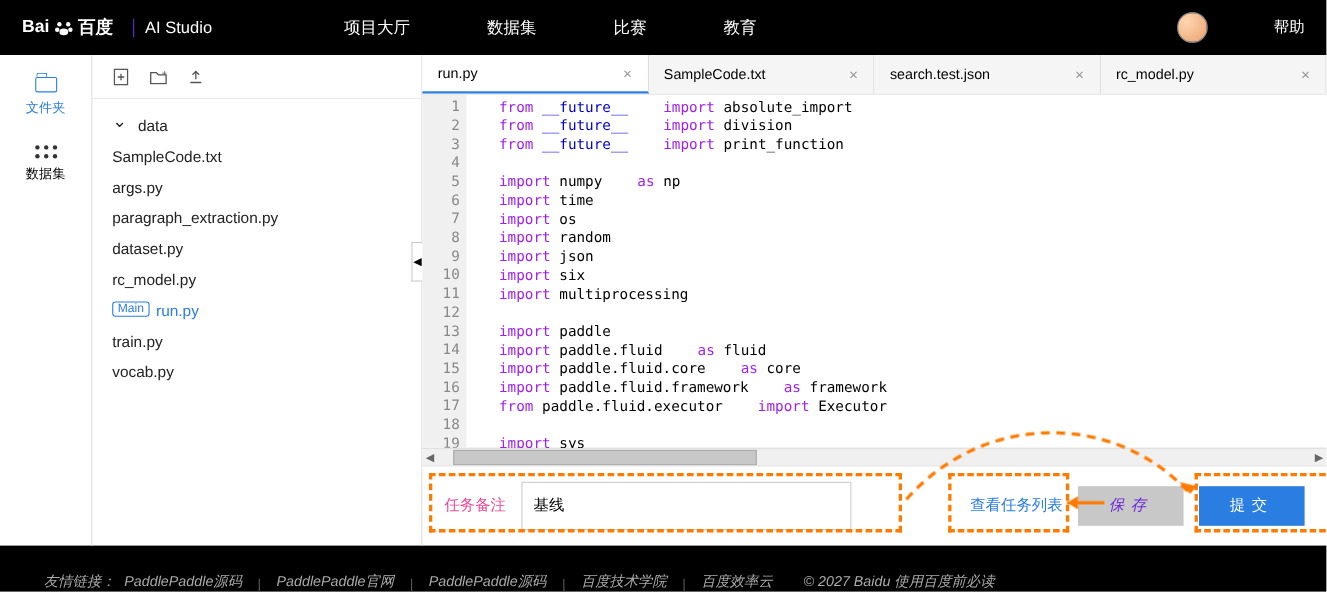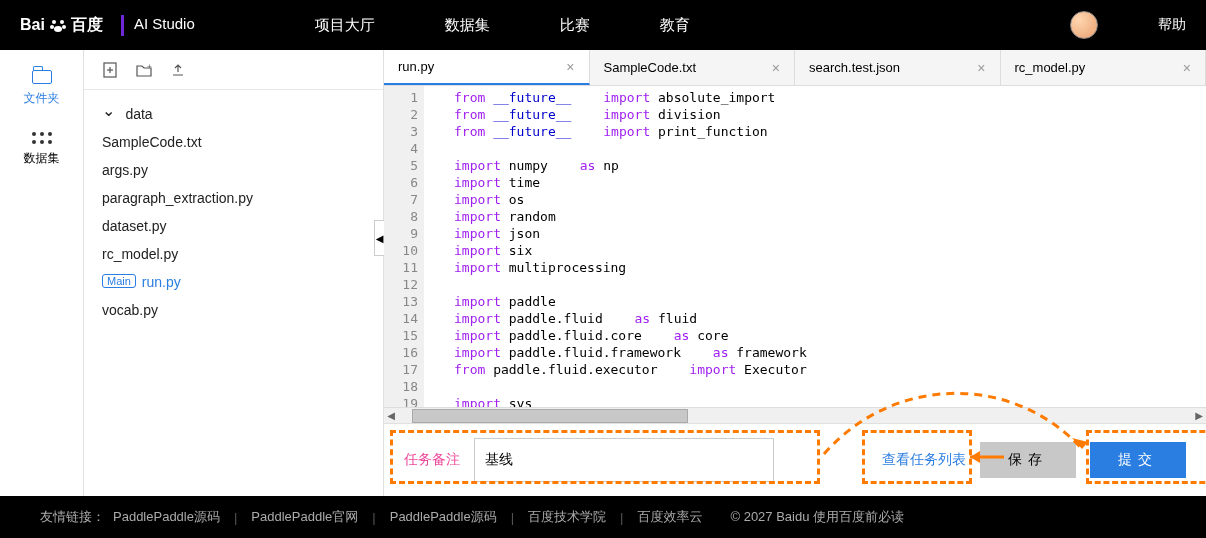--- a/index.html
+++ b/index.html
@@ -1,20 +1,20 @@
 <!DOCTYPE html>
 <html><head>
 <meta charset="utf-8">
 <style>
 * { margin:0; padding:0; box-sizing:border-box; }
 body { font-family: "Microsoft YaHei", "PingFang SC", Arial, sans-serif; background:#fff; width:1206px; }
 .header { background:#000; color:#fff; height:50px; display:flex; align-items:center; padding:0 20px; }
-.logo { display:flex; gap:10px; }
+.logo { display:flex; align-items:center; gap:10px; }
 .baidu-logo { font-size:16px; font-weight:bold; display:flex; align-items:center; gap:4px; }
-.ai-studio { font-size:15px; color:#fff; border-left:3px solid #6d28d9; padding-left:10px; margin-left:8px; }
+.ai-studio { font-size:15px; color:#fff; border-left:1px solid #6d28d9; padding-left:10px; margin-left:8px; }
 .nav { display:flex; gap:70px; margin-left:120px; }
 .nav-item { font-size:15px; cursor:pointer; }
 .header-right { margin-left:auto; display:flex; align-items:center; gap:60px; }
 .avatar { width:28px; height:28px; border-radius:50%; background:radial-gradient(circle at 30% 30%, #ffd6b0, #e8a070); border:1px solid #888; }
 .help { font-size:14px; cursor:pointer; }
 
 .body { display:flex; height:446px; }
 .left-rail { width:84px; border-right:1px solid #e0e0e0; display:flex; flex-direction:column; align-items:center; padding-top:20px; gap:25px; }
 .rail-item { display:flex; flex-direction:column; align-items:center; gap:6px; font-size:12px; cursor:pointer; }
 .rail-item.active { color:#2a7de1; }
@@ -44,27 +44,27 @@
 .kw-blue { color:#0000cd; }
 .str { color:#008000; }
 .num { color:#008000; }
 .fold-handle { position:absolute; left:-10px; top:170px; width:10px; height:36px; background:#fff; border:1px solid #ccc; border-right:none; display:flex; align-items:center; justify-content:center; font-size:10px; cursor:pointer; }
 
 .bottom-bar { display:flex; align-items:center; padding:14px 20px; gap:14px; border-top:1px solid #e0e0e0; position:relative; }
 .task-label { font-size:14px; color:#ec4899; }
 .task-input { width:300px; height:44px; border:1px solid #ccc; padding:0 10px; font-size:14px; }
 .view-link { color:#2a7de1; font-size:14px; cursor:pointer; margin-left:auto; }
 .btn { height:36px; padding:0 28px; border:none; font-size:14px; cursor:pointer; letter-spacing:6px; }
-.btn-save { background:#c8c8c8; color:#000000; }
+.btn-save { background:#c8c8c8; color:#6d28d9;font-style:italic; }
 .btn-submit { background:#2a7de1; color:#fff; }
 
 .dashed-box { position:absolute; border:3px dashed #ff7b00; pointer-events:none; }
 .arrow-svg { position:absolute; pointer-events:none; }
 
-.footer { background:#000; color:#aaa; height:42px; display:flex; align-items:center; padding:0 40px; font-size:13px; gap:8px; }
+.footer { background:#000; color:#aaa; height:42px; display:flex; align-items:flex-end; padding:0 40px; font-size:13px; gap:8px;font-style:italic; }
 .footer a { color:#aaa; text-decoration:none; }
 .footer .sep { color:#555; margin:0 6px; }
 .footer .copy { margin-left:20px; }
 
 .hscroll { height:16px; background:#f0f0f0; border-top:1px solid #ddd; display:flex; align-items:center; }
 .hscroll .track { flex:1; height:14px; position:relative; margin:0 14px; }
 .hscroll .thumb { position:absolute; left:0; width:36%; height:14px; background:#c8c8c8; border:1px solid #aaa; }
 .hscroll .arr { width:14px; height:14px; font-size:10px; color:#666; display:flex; align-items:center; justify-content:center; cursor:pointer; }
 </style>
 </head>
@@ -143,20 +143,21 @@
         </div>
       <div class="tree-item">SampleCode.txt</div>
       <div class="tree-item">args.py</div>
       <div class="tree-item">paragraph_extraction.py</div>
       <div class="tree-item">dataset.py</div>
       <div class="tree-item">rc_model.py</div>
       <div class="tree-item active">
         <span class="main-badge">Main</span>
         <span>run.py</span>
       </div>
+      <div class="tree-item">train.py</div>
       <div class="tree-item">vocab.py</div>
     </div>
   </div>
 
   <div class="editor-panel">
     <div class="fold-handle">◀</div>
     <div class="tabs">
       <div class="tab active">
           <span>run.py</span>
           <span class="x">×</span>

